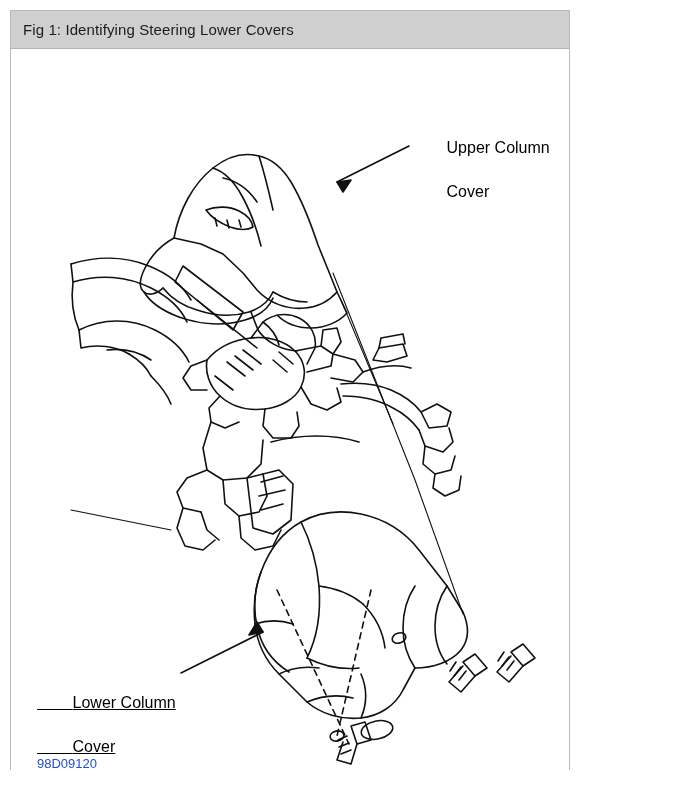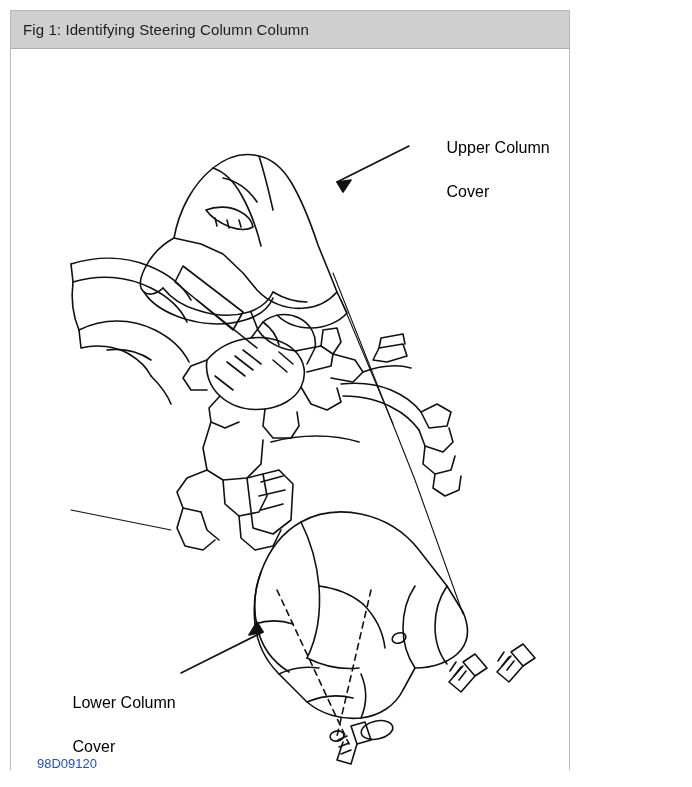--- a/index.html
+++ b/index.html
@@ -71,20 +71,21 @@
     line-height: 22px;
     white-space: pre;
   }
   #label-upper {
     left: 400px;
     top: 55px;
   }
   #label-lower {
     left: 26px;
     top: 610px;
+    text-decoration: underline;
   }
   #figure-code {
     position: absolute;
     left: 26px;
     top: 696px;
     font-size: 13px;
     color: #1d4ed8;
   }
   #right-margin {
     position: absolute;
@@ -104,21 +105,21 @@
   }
 </style>
 </head>
 <body>
 
 <div id="page">
 
   <div id="doc-panel">
 
     <div id="caption-bar">
-      <div id="caption-text">Fig 1: Identifying Steering Column Column</div>
+      <div id="caption-text">Fig 1: Identifying Steering Lower Covers</div>
     </div>
 
     <div id="figure-area">
 
       <svg id="figure-svg" width="558" height="739" viewBox="0 0 558 739" fill="none" stroke="#111111" stroke-width="1.6" stroke-linecap="round" stroke-linejoin="round">
 
         <g>
           <path d="M163 178 C168 150 182 124 202 108 C216 97 232 92 248 96 C262 99 272 109 280 122
                    C292 142 300 164 307 185 L318 212 L326 232
                    C318 241 306 247 294 248 C276 250 258 243 246 230

